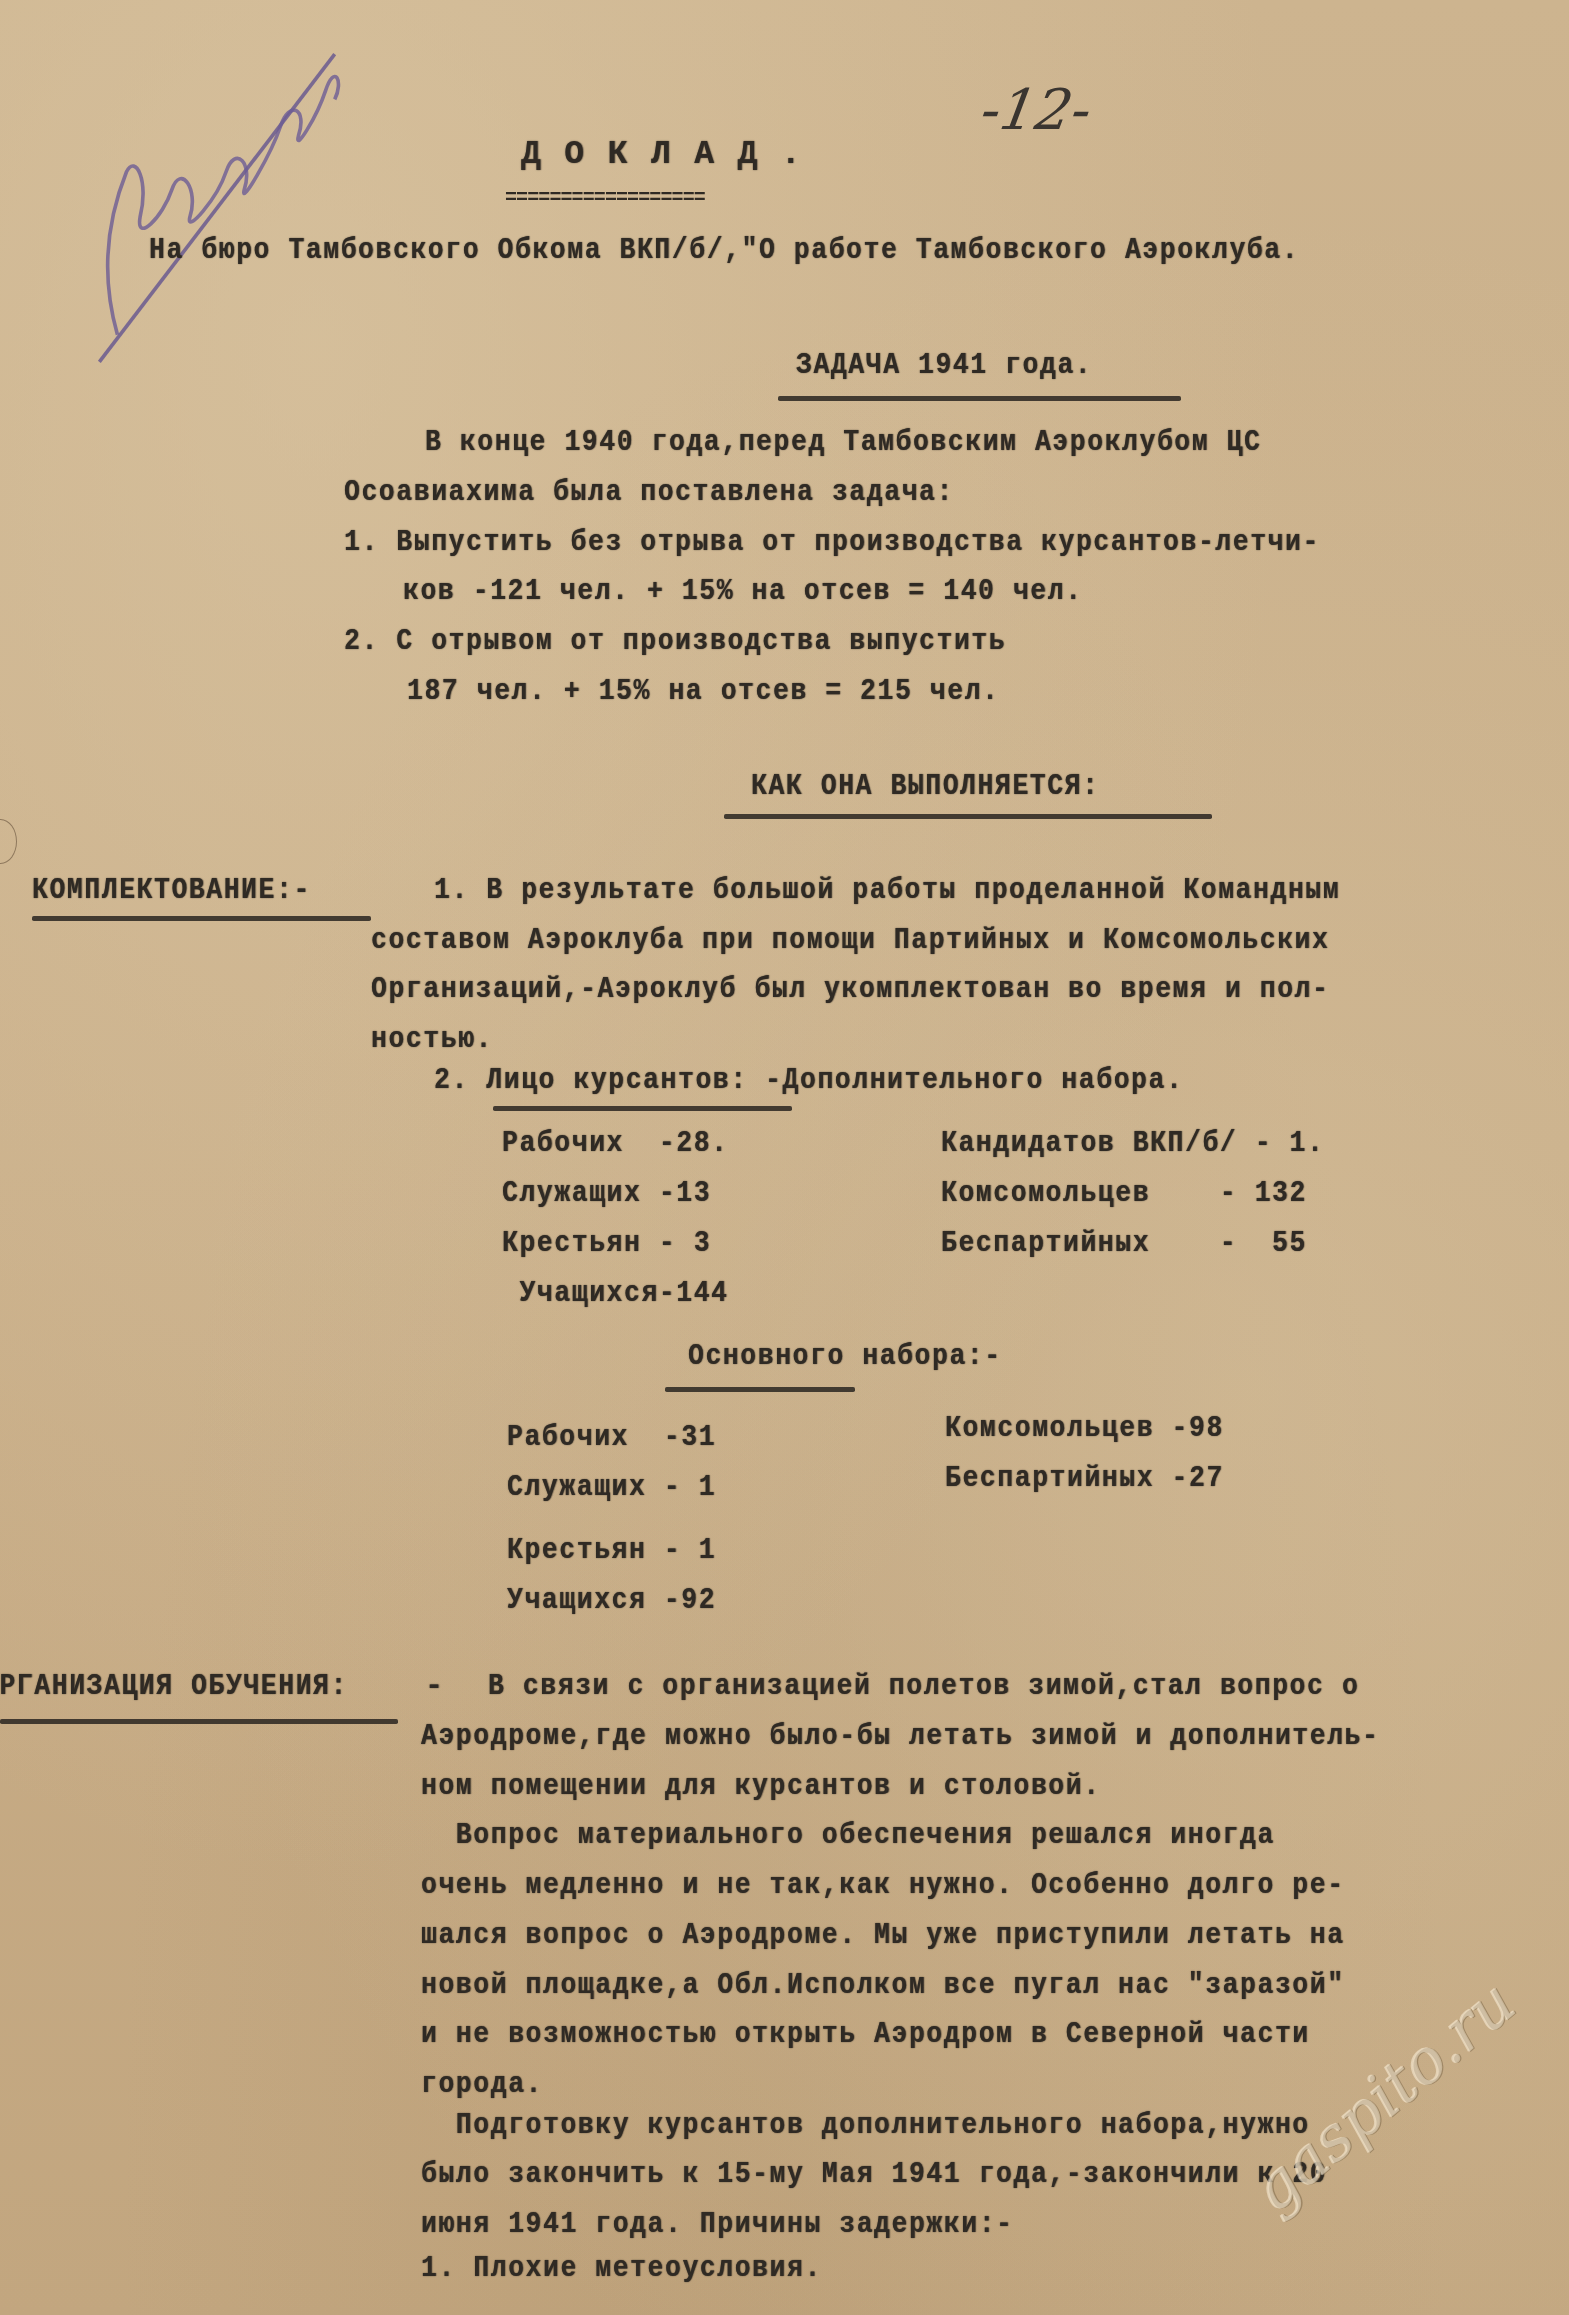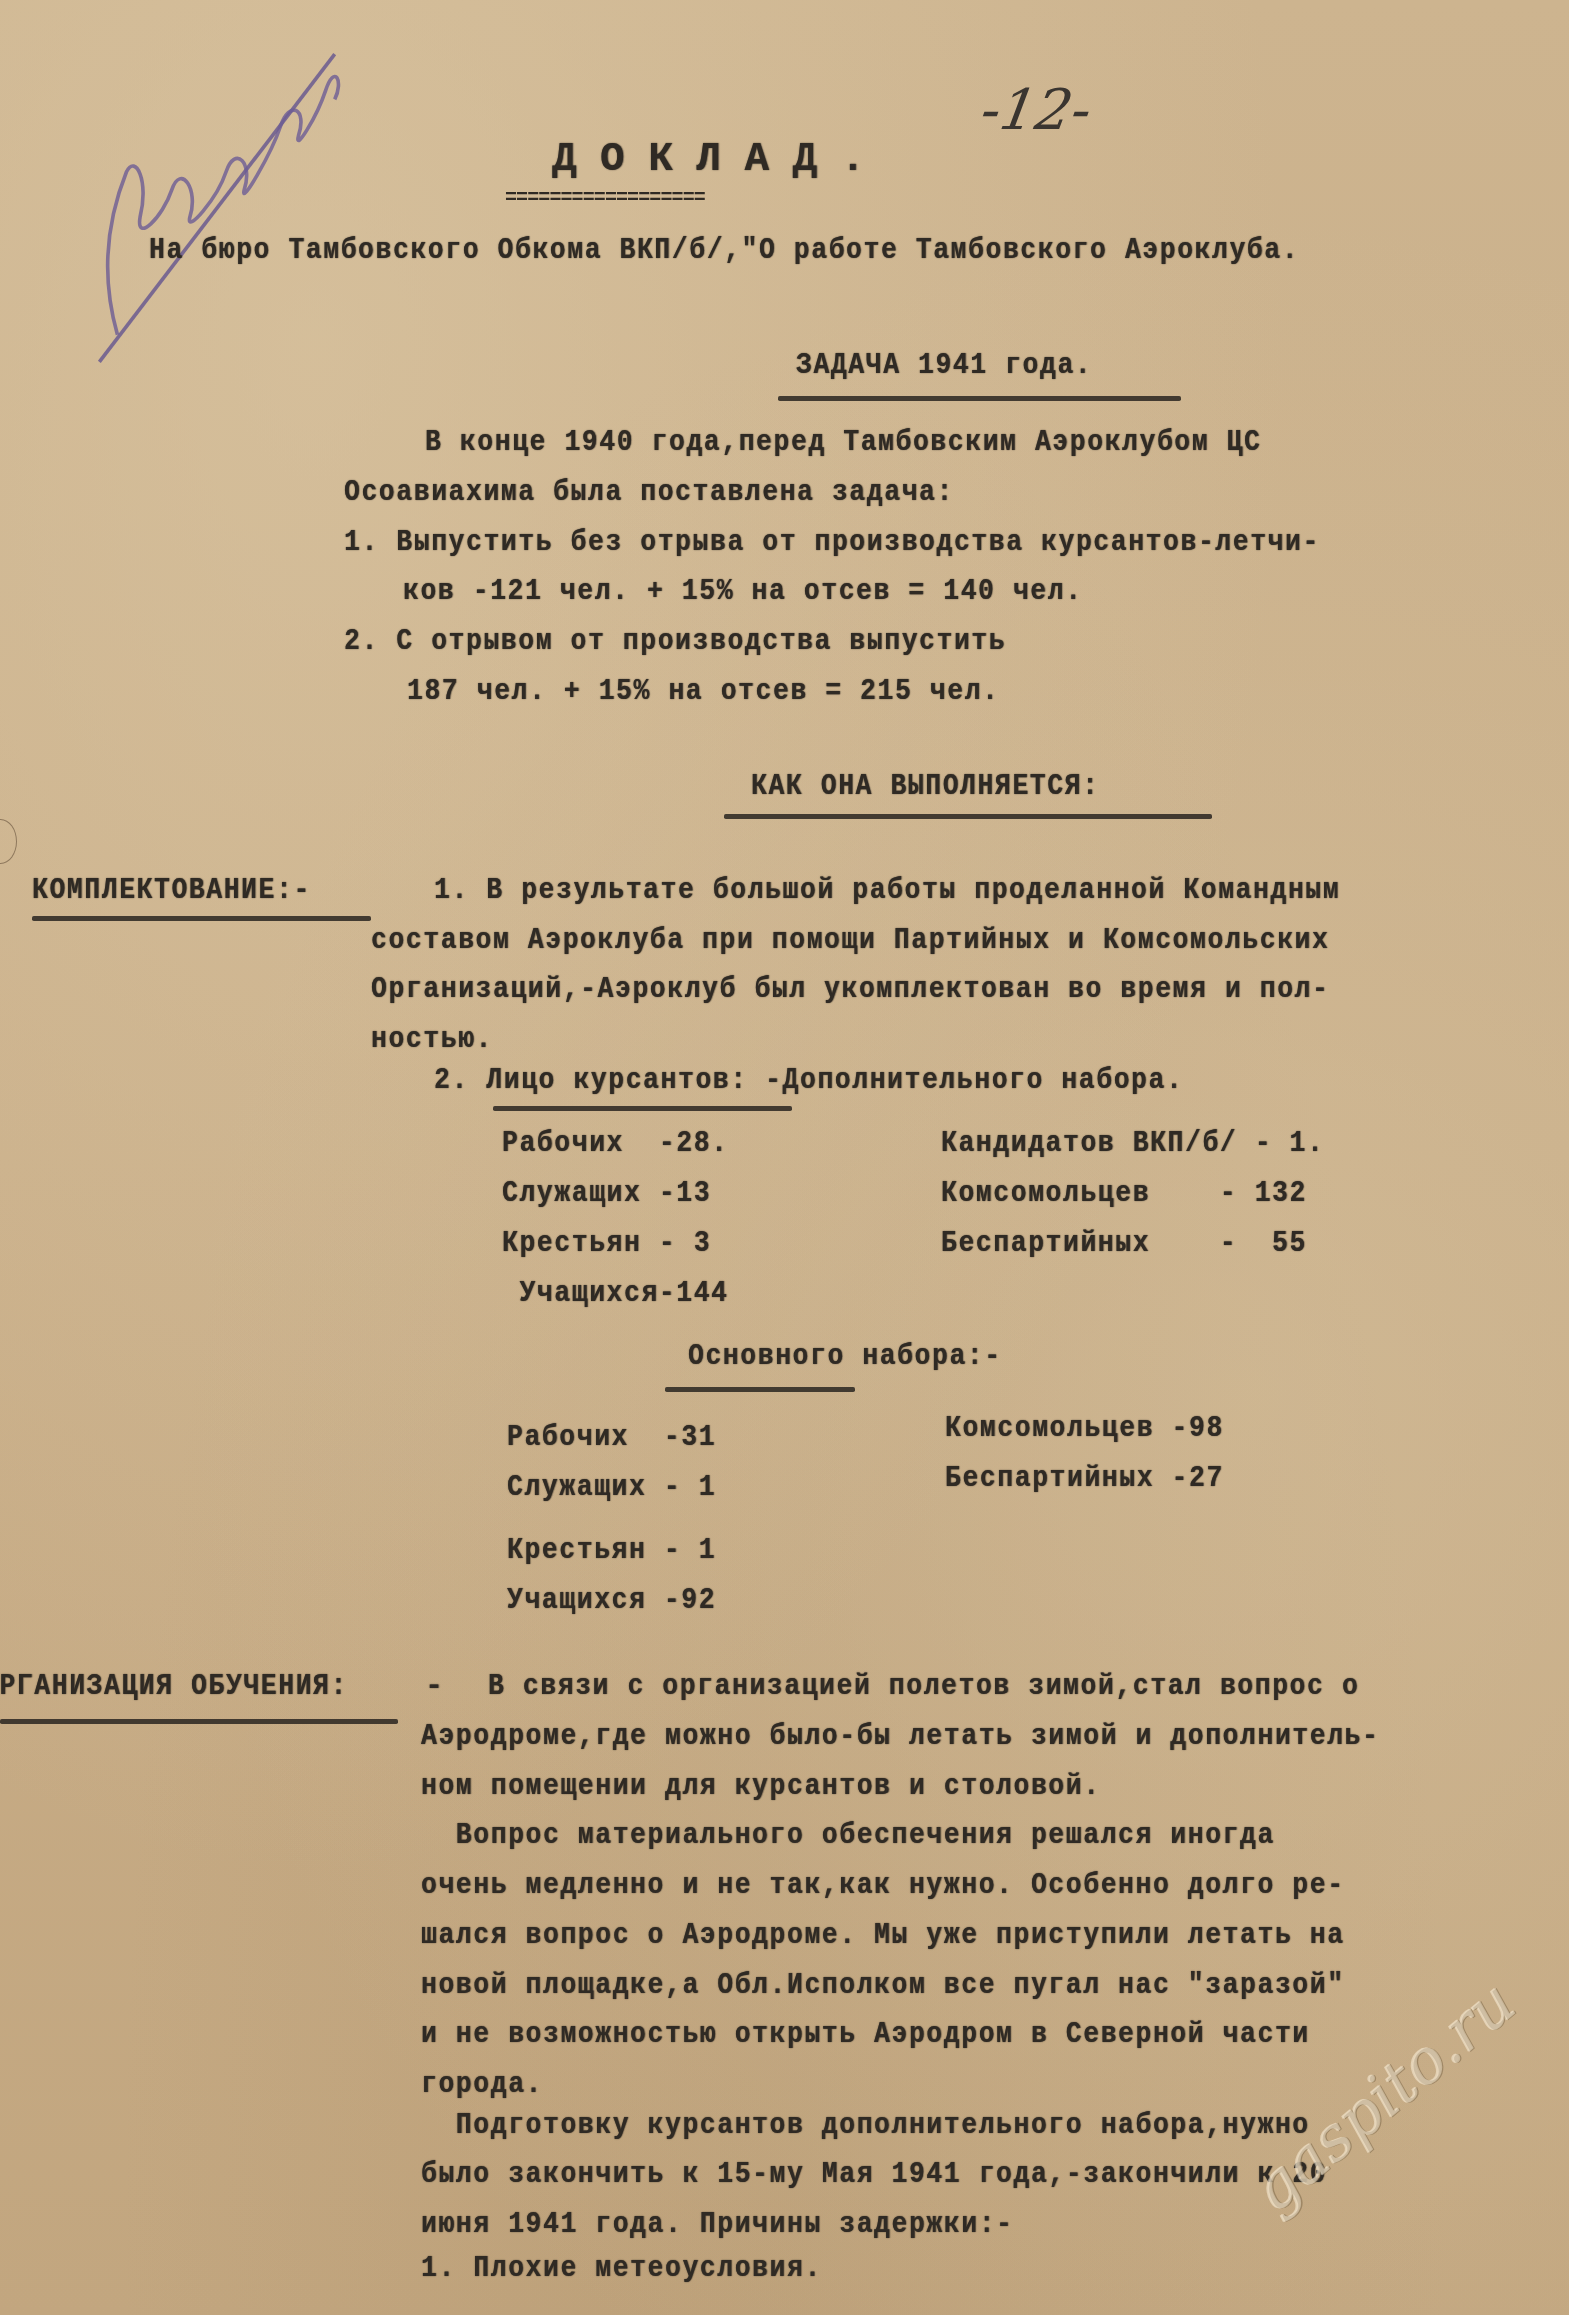--- a/index.html
+++ b/index.html
@@ -13,21 +13,21 @@
       linear-gradient(180deg, #cdb48f 0%, #c9ae88 50%, #c2a67f 100%);
     font-family: "Liberation Mono", "DejaVu Sans Mono", monospace;
     color:#2f2a24;
   }
   .type { position:absolute; white-space:pre; font-weight:bold; font-size:30px; letter-spacing:1.8px;
           text-shadow: 0 0 1.4px rgba(40,35,30,0.7), 0.9px 0 0.9px rgba(40,35,30,0.35); }
   .cond { transform:scaleX(0.88); transform-origin:left center; }
   .uline { position:absolute; height:4.5px; background:#2f2a24; border-radius:1.8px; opacity:0.88; filter:blur(0.5px); }
   .pagenum { position:absolute; left:982px; top:77px; font-family:"DejaVu Serif", serif; font-style:italic;
              font-size:56px; color:#3a3530; transform:skewX(-10deg); }
-  .title { left:552px; top:136px; font-size:41px; letter-spacing:23.5px; }
+  .title { left:521px; top:136px; font-size:33px; letter-spacing:23.5px; }
   .dbl { position:absolute; left:505px; top:186px; width:380px; font-size:20px; letter-spacing:-0.9px; font-weight:bold; white-space:nowrap; overflow:hidden; }
   .signature { position:absolute; left:63px; top:36px; width:299px; height:344px; }
   .watermark { position:absolute; left:1285px; top:2153px; font-family:"DejaVu Serif", serif; font-size:62px;
                color:rgba(235,220,195,0.55); transform:rotate(-40deg); transform-origin:left bottom;
                text-shadow:0.9px 0.9px 0 rgba(120,100,70,0.5), -0.9px -0.9px 0 rgba(255,245,225,0.5); font-style:italic; }
   .punch { position:absolute; left:-16.3px; top:819px; width:31px; height:43px; border:1.8px solid rgba(90,70,50,0.55); border-radius:50%; }
 </style>
 </head>
 <body>
 

